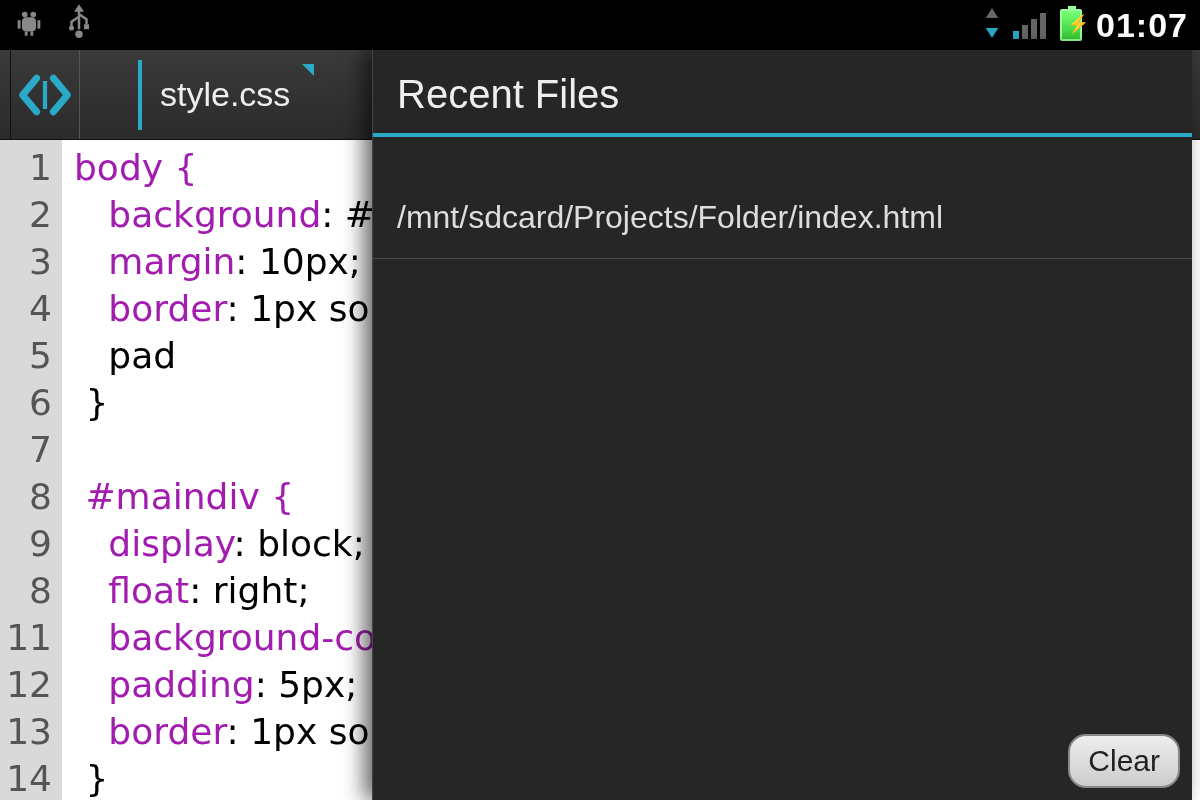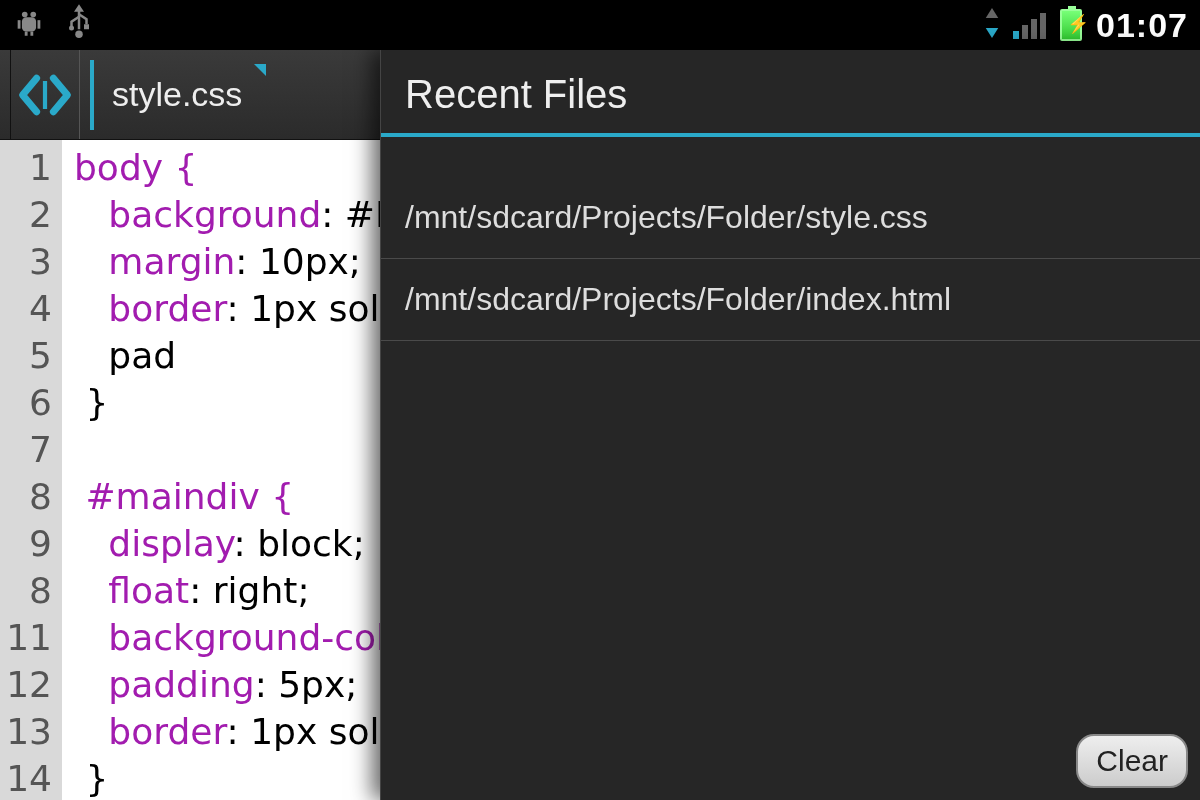--- a/index.html
+++ b/index.html
@@ -40,20 +40,21 @@
   }
   .tab {
     display: flex;
     align-items: center;
     height: 70px;
     padding: 0 18px;
     border-left: 4px solid #2aa9c9;
     color: #eee;
     font-size: 34px;
     position: relative;
+    margin-left: 48px;
   }
   .tab .drop-marker {
     position: absolute;
     right: -6px;
     top: 4px;
     width: 0; height: 0;
     border-left: 12px solid transparent;
     border-top: 12px solid #2aa9c9;
   }
 
@@ -87,21 +88,21 @@
     white-space: pre;
     flex: 1;
   }
   .code .p { color: #a21caf; }
   .code .s { color: #a21caf; }
 
   
   .panel {
     position: absolute;
     top: 50px;
-    right: 0;
+    right: 8px;
     width: 820px;
     height: 750px;
     background: #262626;
     border-left: 1px solid #444;
     box-shadow: -8px 0 20px rgba(0,0,0,0.6);
     display: flex;
     flex-direction: column;
   }
   .panel-title {
     color: #eee;
@@ -237,19 +238,18 @@
         <div>14</div>
       </div>
     <div class="code" id="code"><div><span class="s">body {</span></div><div>   <span class="p">background</span>: #FFFFFF;</div><div>   <span class="p">margin</span>: 10px;</div><div>   <span class="p">border</span>: 1px solid;</div><div>   pad</div><div> }</div><div>&nbsp;</div><div> <span class="s">#maindiv {</span></div><div>   <span class="p">display</span>: block;</div><div>   <span class="p">float</span>: right;</div><div>   <span class="p">background-color</span>: #DDD;</div><div>   <span class="p">padding</span>: 5px;</div><div>   <span class="p">border</span>: 1px solid;</div><div> }</div></div>
   </div>
 </div>
 
 <div class="panel">
   <div class="panel-title">Recent Files</div>
   <div class="panel-spacer-top"></div>
   <div class="panel-list" id="file-list">
-      <div class="file-item">/mnt/sdcard/Projects/Folder/style.css</div>
       <div class="file-item">/mnt/sdcard/Projects/Folder/index.html</div>
     </div>
   <div class="panel-footer">
     <button class="clear-btn">Clear</button>
   </div>
 </div>
 
 </body></html>

